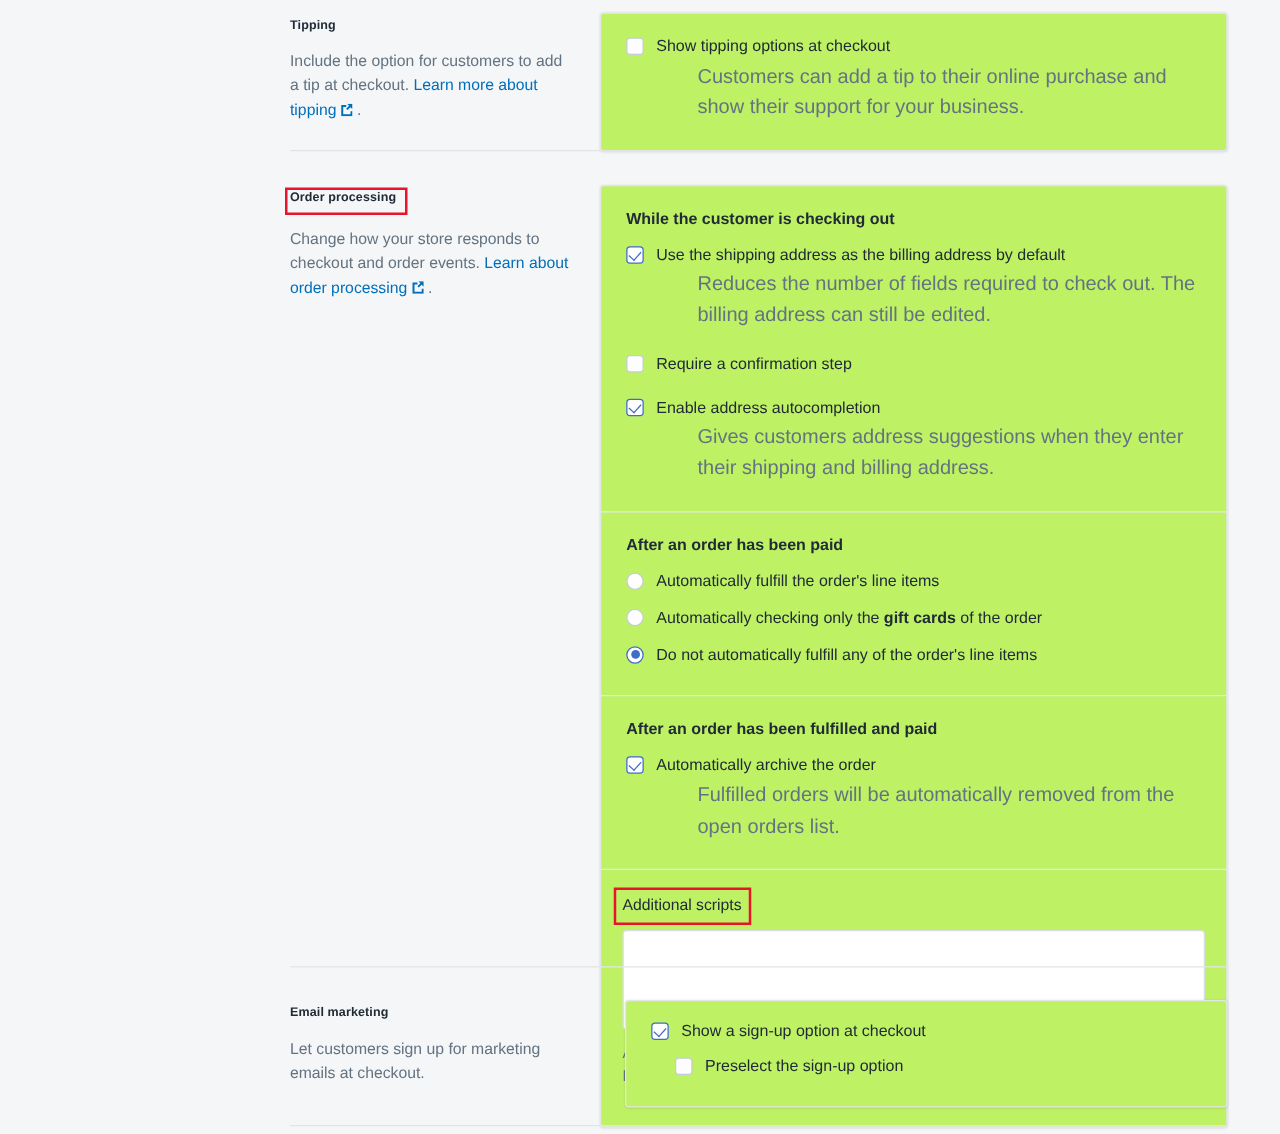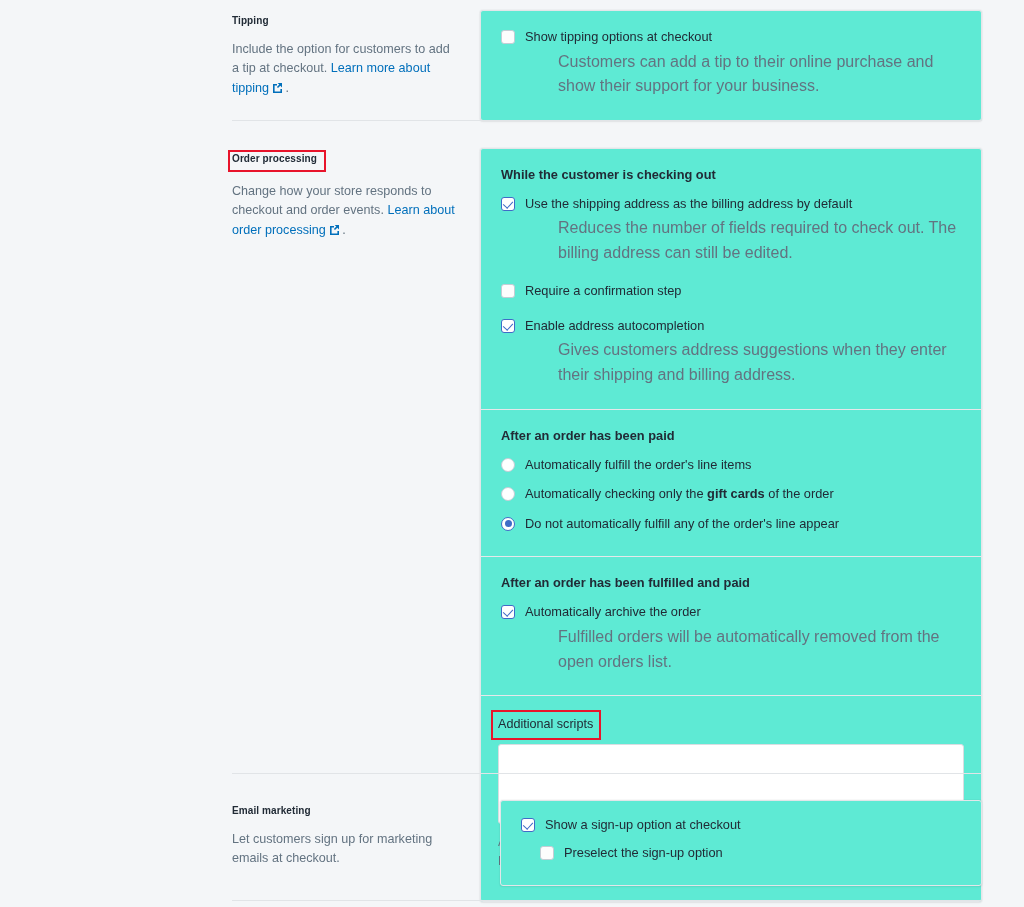--- a/index.html
+++ b/index.html
@@ -50,21 +50,21 @@
     display: inline-block;
     width: 10px; height: 10px;
     position: relative;
     vertical-align: -1px;
     margin-left: 3px;
   }
   .ext svg { display:block; }
 
   
   .card {
-    background: #5eead4;
+    background: #bef264;
     border: 1px solid #e3e6e9;
     border-radius: 3px;
     box-shadow: 0 0 0 1px rgba(63,63,68,.03), 0 1px 2px rgba(63,63,68,.08);
   }
   .card-sec { padding: 17px 20px 18px 20px; }
   .card-sec + .card-sec { border-top: 1px solid #e6e8ea; }
 
   .sub-head {
     font-size: 12.8px;
     font-weight: 700;
@@ -261,21 +261,21 @@
           <div class="choice tight">
             <span class="radio off"></span>
             <span class="choice-body">
               <span class="choice-label"><span>Automatically checking only the </span><b>gift cards</b><span> of the order</span></span>
             </span>
           </div>
 
           <div class="choice tight">
             <span class="radio on"></span>
             <span class="choice-body">
-              <span class="choice-label">Do not automatically fulfill any of the order's line appear</span>
+              <span class="choice-label">Do not automatically fulfill any of the order's line items</span>
             </span>
           </div>
         </div>
 
         <div class="card-sec">
           <h3 class="sub-head">After an order has been fulfilled and paid</h3>
           <div class="choice">
             <span class="cbox on"></span>
             <span class="choice-body">
               <span class="choice-label">Automatically archive the order</span>

